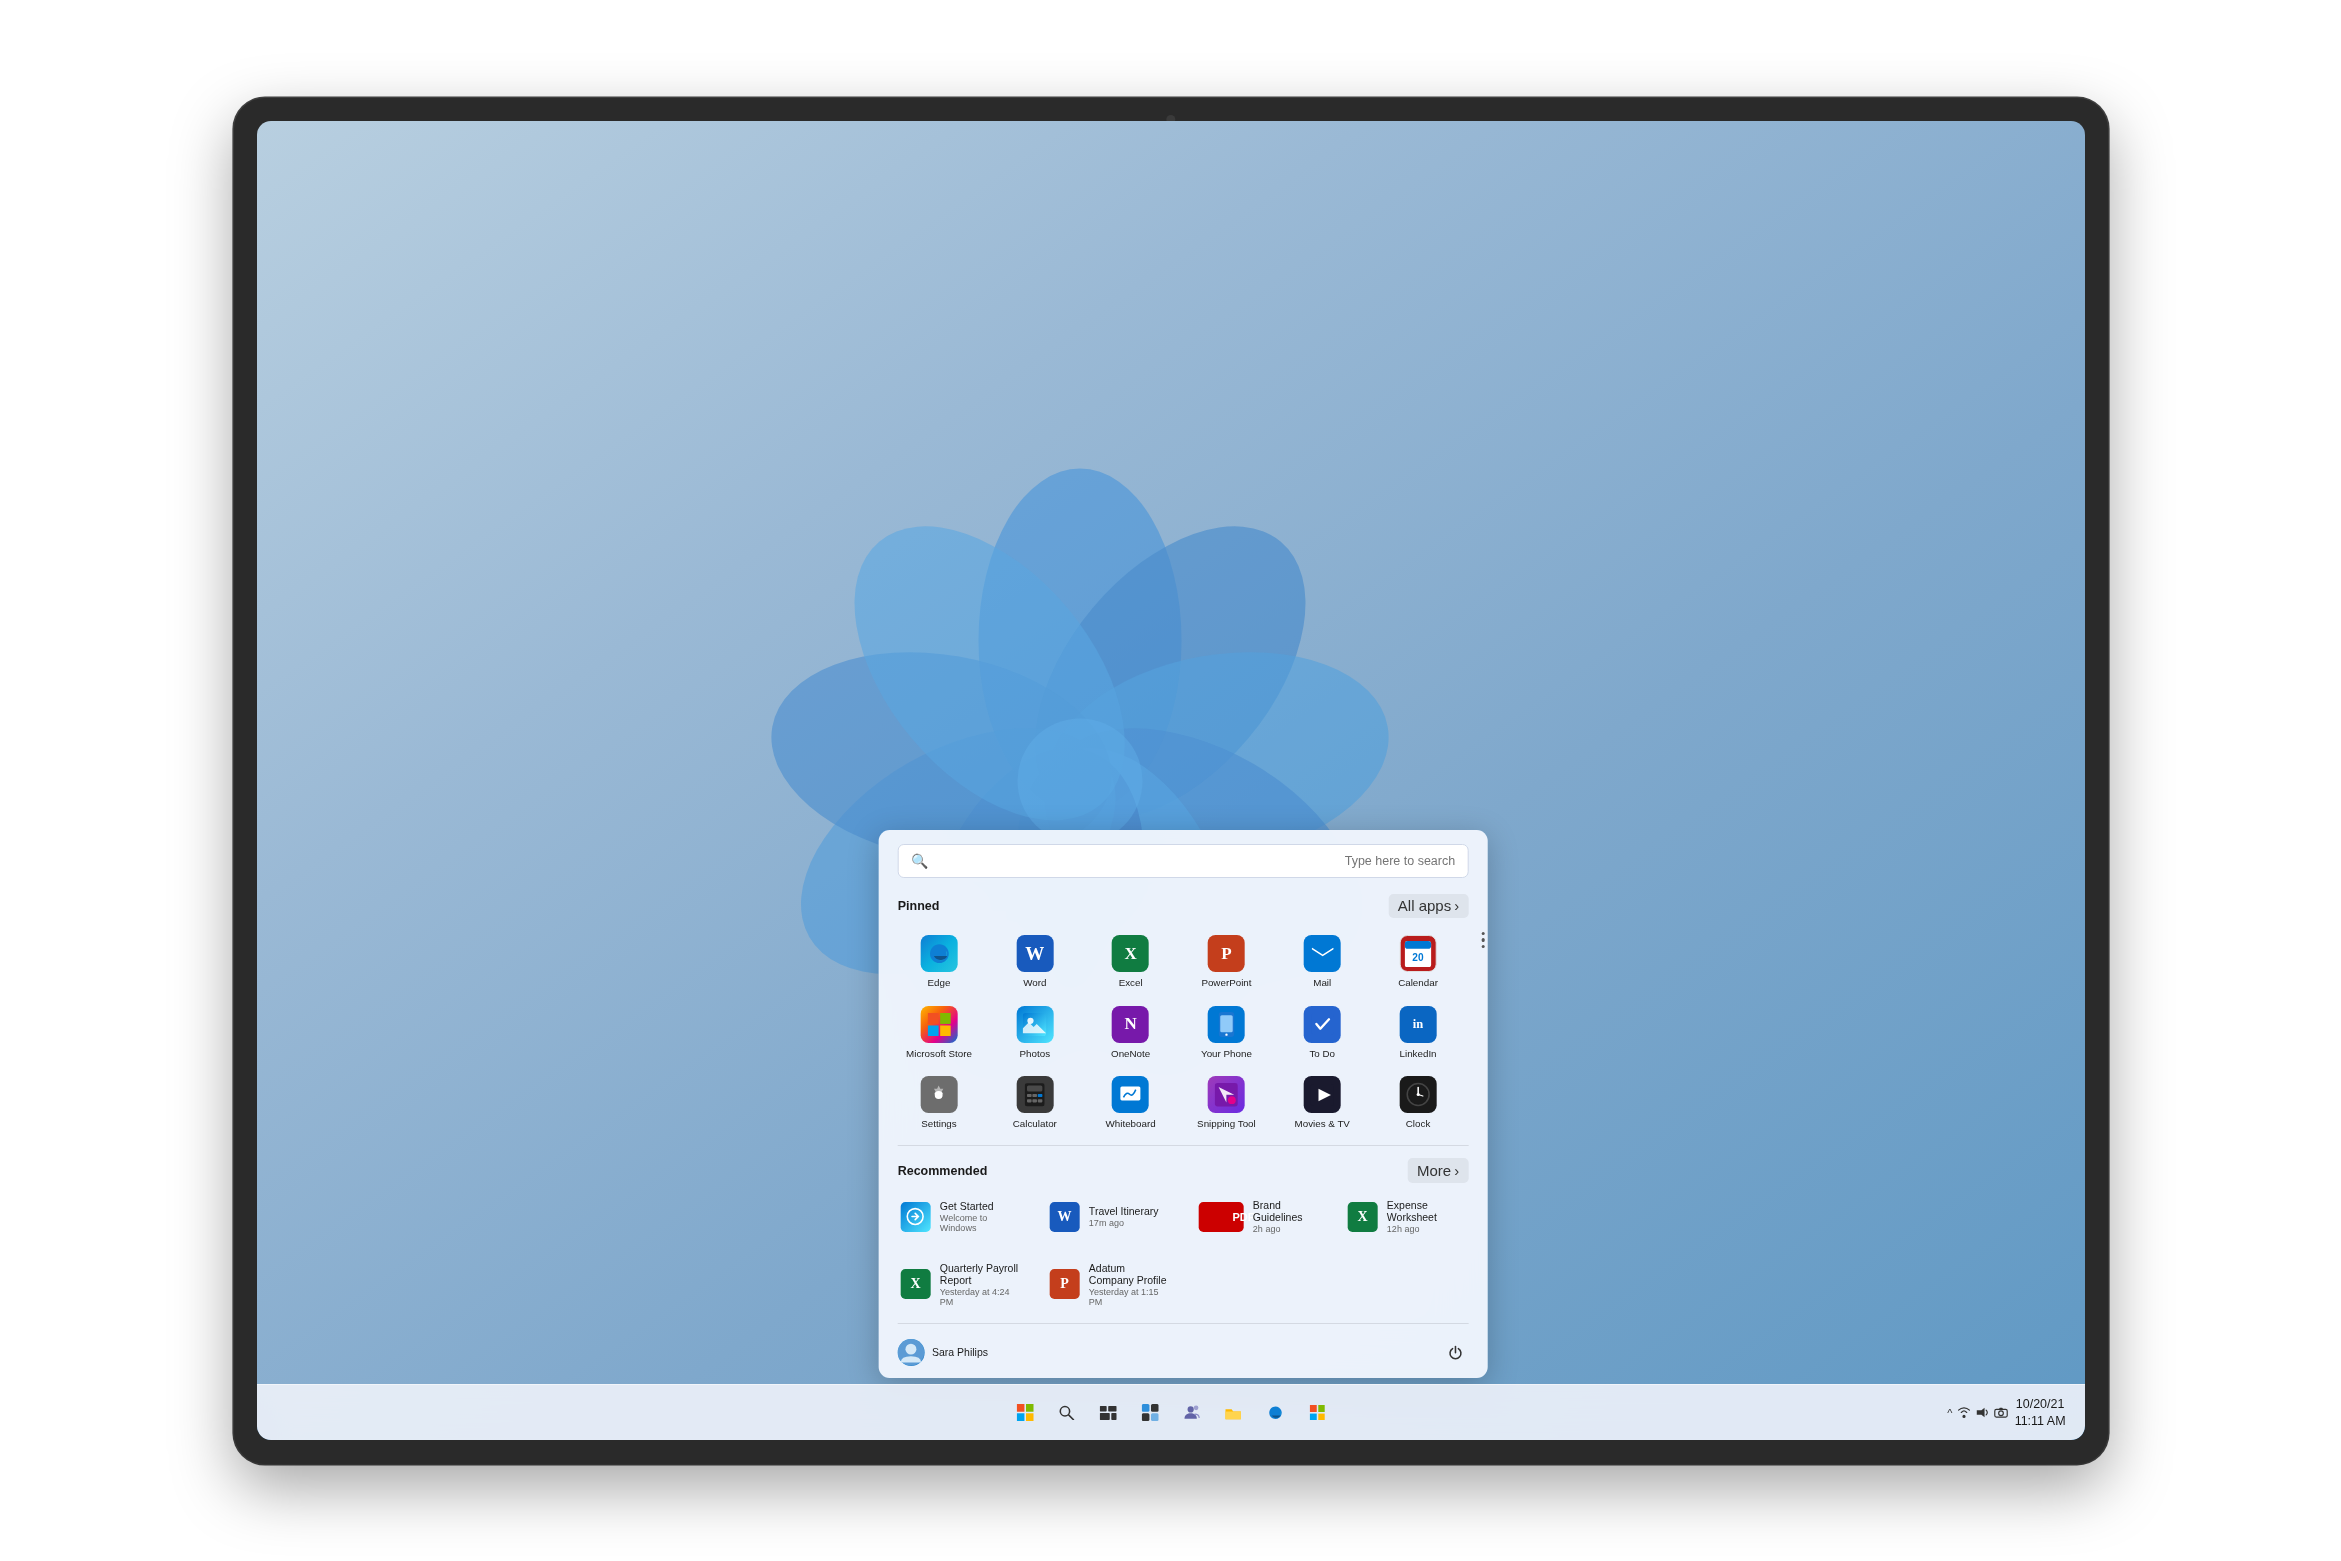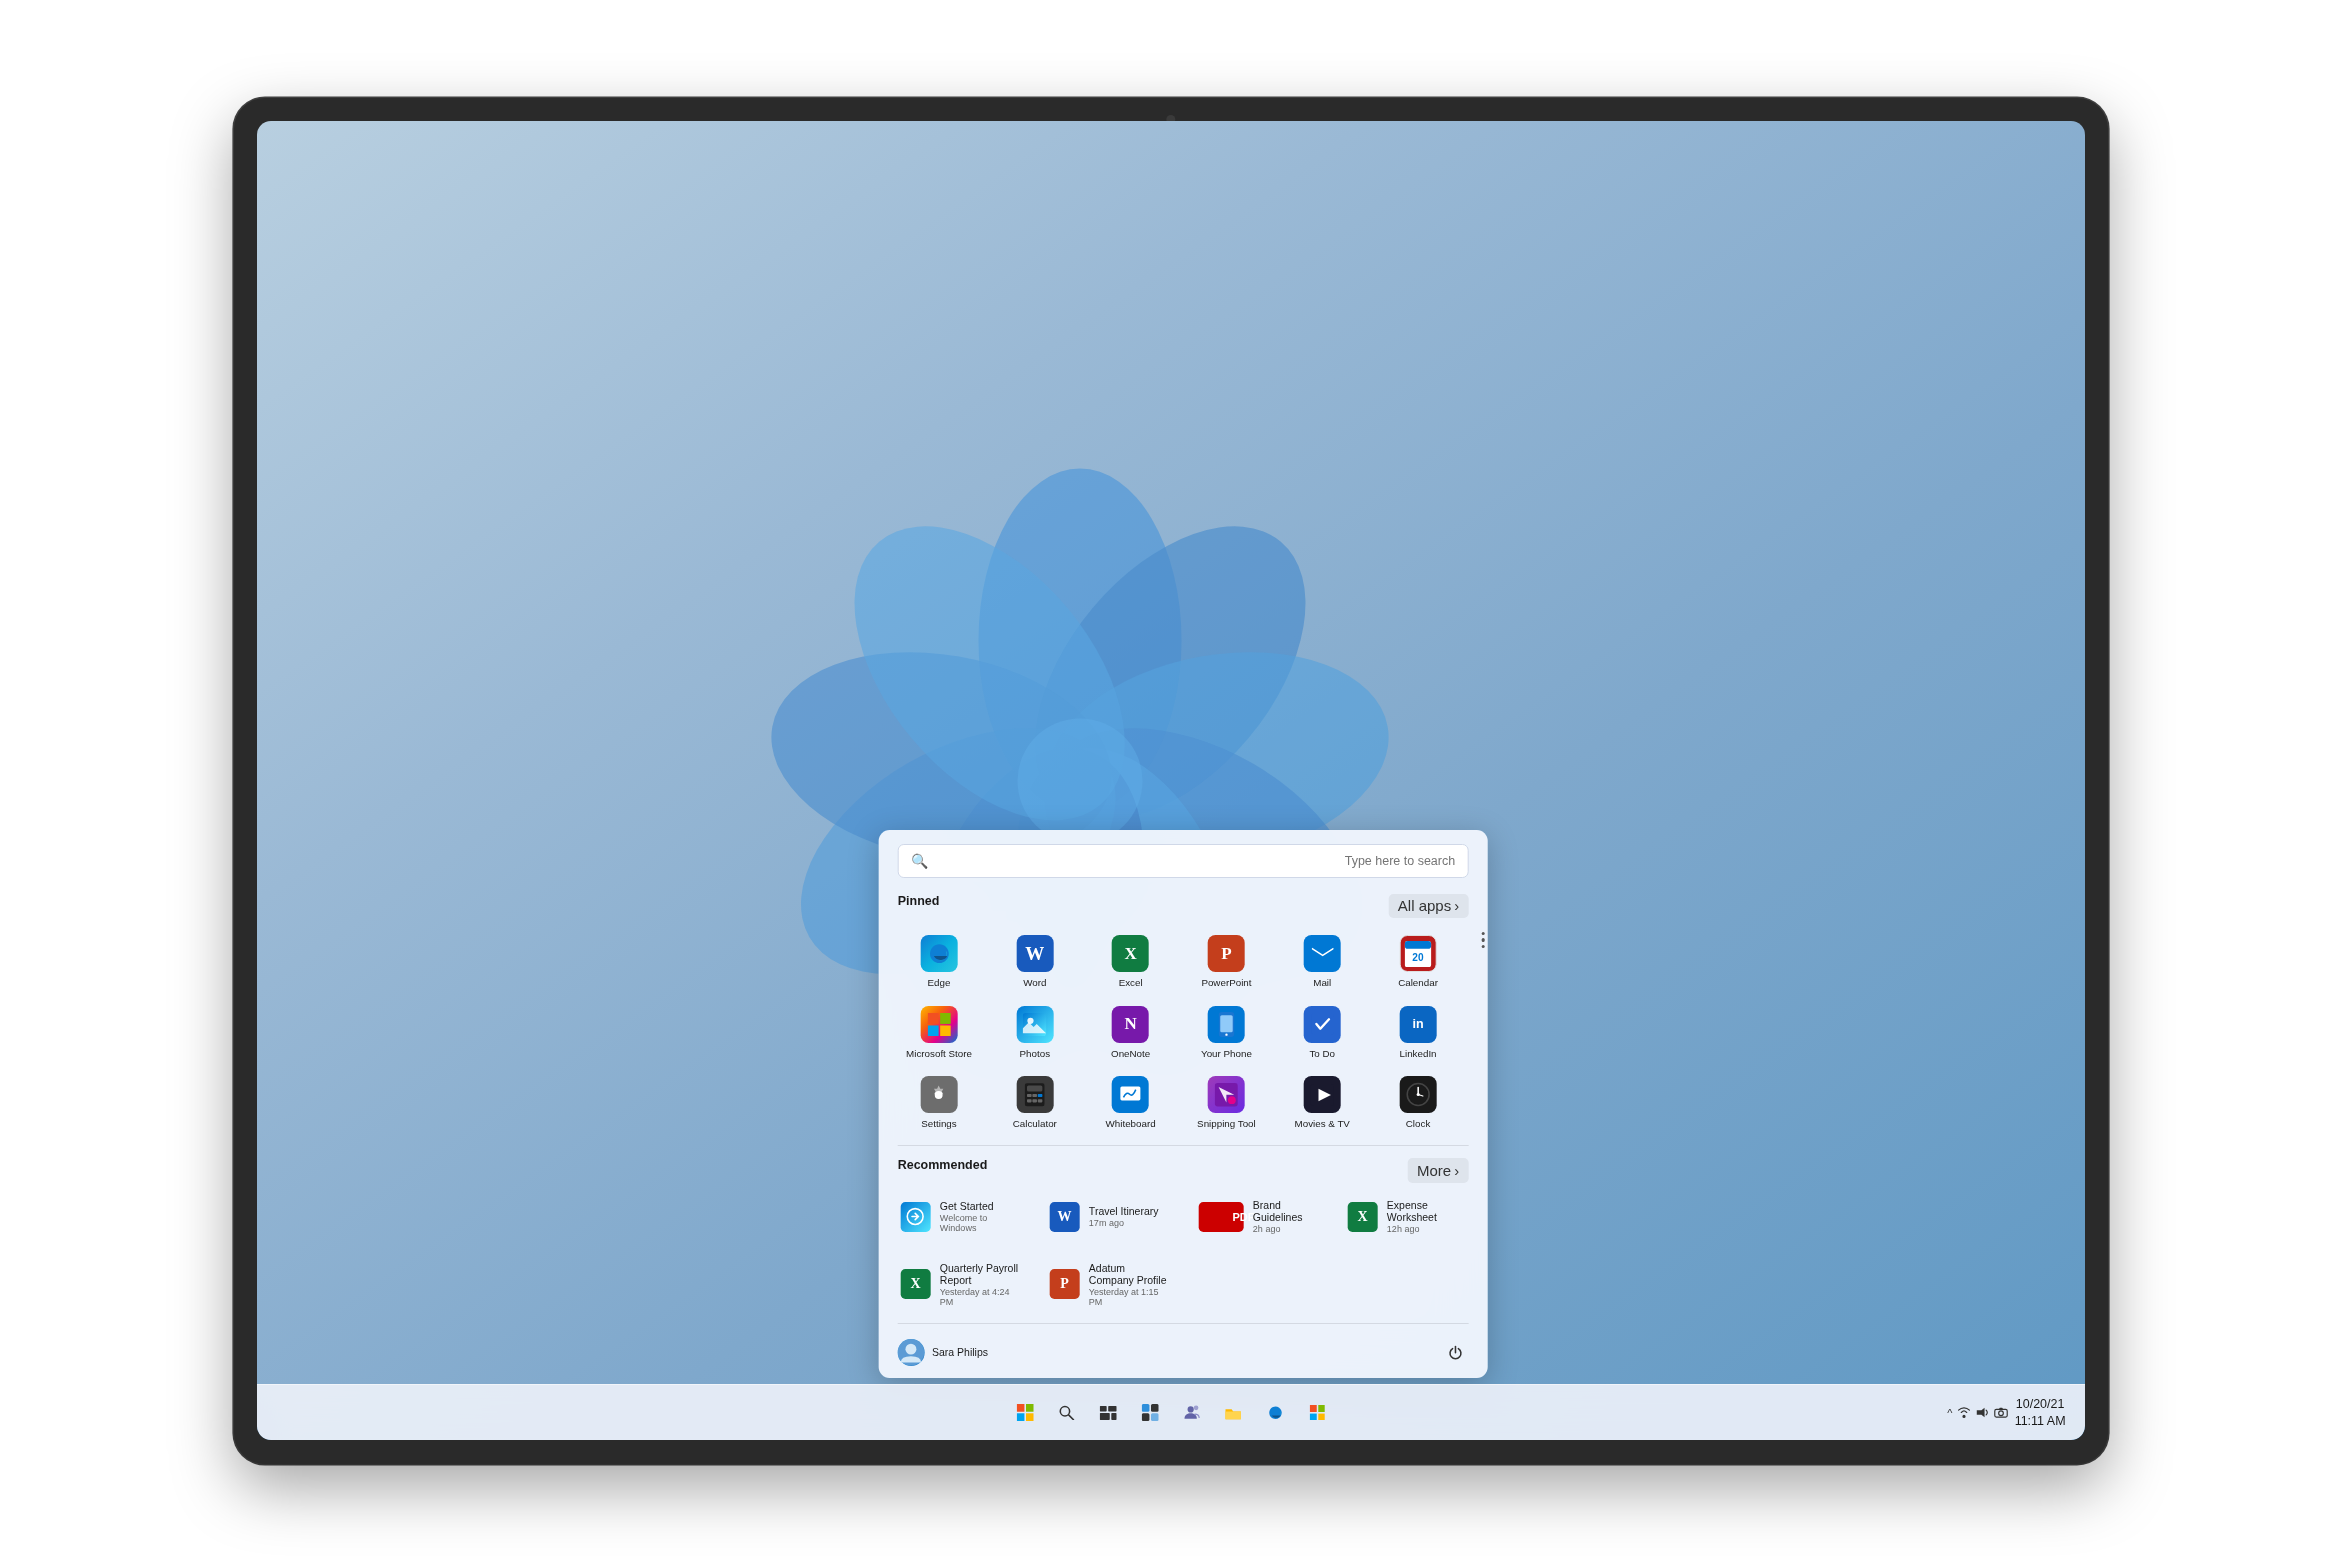--- a/index.html
+++ b/index.html
@@ -143,21 +143,21 @@
       outline: none;
       font-size: 12.5px;
       color: #888;
       background: transparent;
       text-align: right;
     }
 
     
     .section-header {
       display: flex;
-      align-items: flex-start;
+      align-items: center;
       justify-content: space-between;
       padding: 6.2px 19px 6.2px;
     }
     .section-title {
       font-size: 12.5px;
       font-weight: 600;
       color: #1a1a1a;
     }
     .all-apps-btn {
       font-size: 15px;
@@ -210,21 +210,21 @@
     .word-icon { background: #185abd; }
     .excel-icon { background: #107c41; }
     .ppt-icon { background: #c43e1c; }
     .mail-icon { background: #0078d4; }
     .calendar-icon { background: #b91c1c; border: 0.8px solid #e0e0e0; }
     .msstore-icon { background: linear-gradient(135deg, #ffb900, #f7630c, #e3008c, #0078d4); }
     .photos-icon { background: linear-gradient(135deg, #0078d4, #50e6ff); }
     .onenote-icon { background: #7719aa; }
     .yourphone-icon { background: #0078d4; }
     .todo-icon { background: #2564cf; }
-    .linkedin-icon { background: #0a66c2; }
+    .linkedin-icon { background: #0a66c2; font-family: Liberation Serif, serif; }
     .settings-icon { background: #6d6d6d; }
     .calc-icon { background: #3a3a3a; }
     .whiteboard-icon { background: #0078d4; }
     .snipping-icon { background: linear-gradient(135deg, #9e3ab9, #6a2be2); }
     .movies-icon { background: #1a1a2e; }
     .clock-icon { background: #1a1a1a; }
 
     
     .overflow-dots {
       display: flex;

